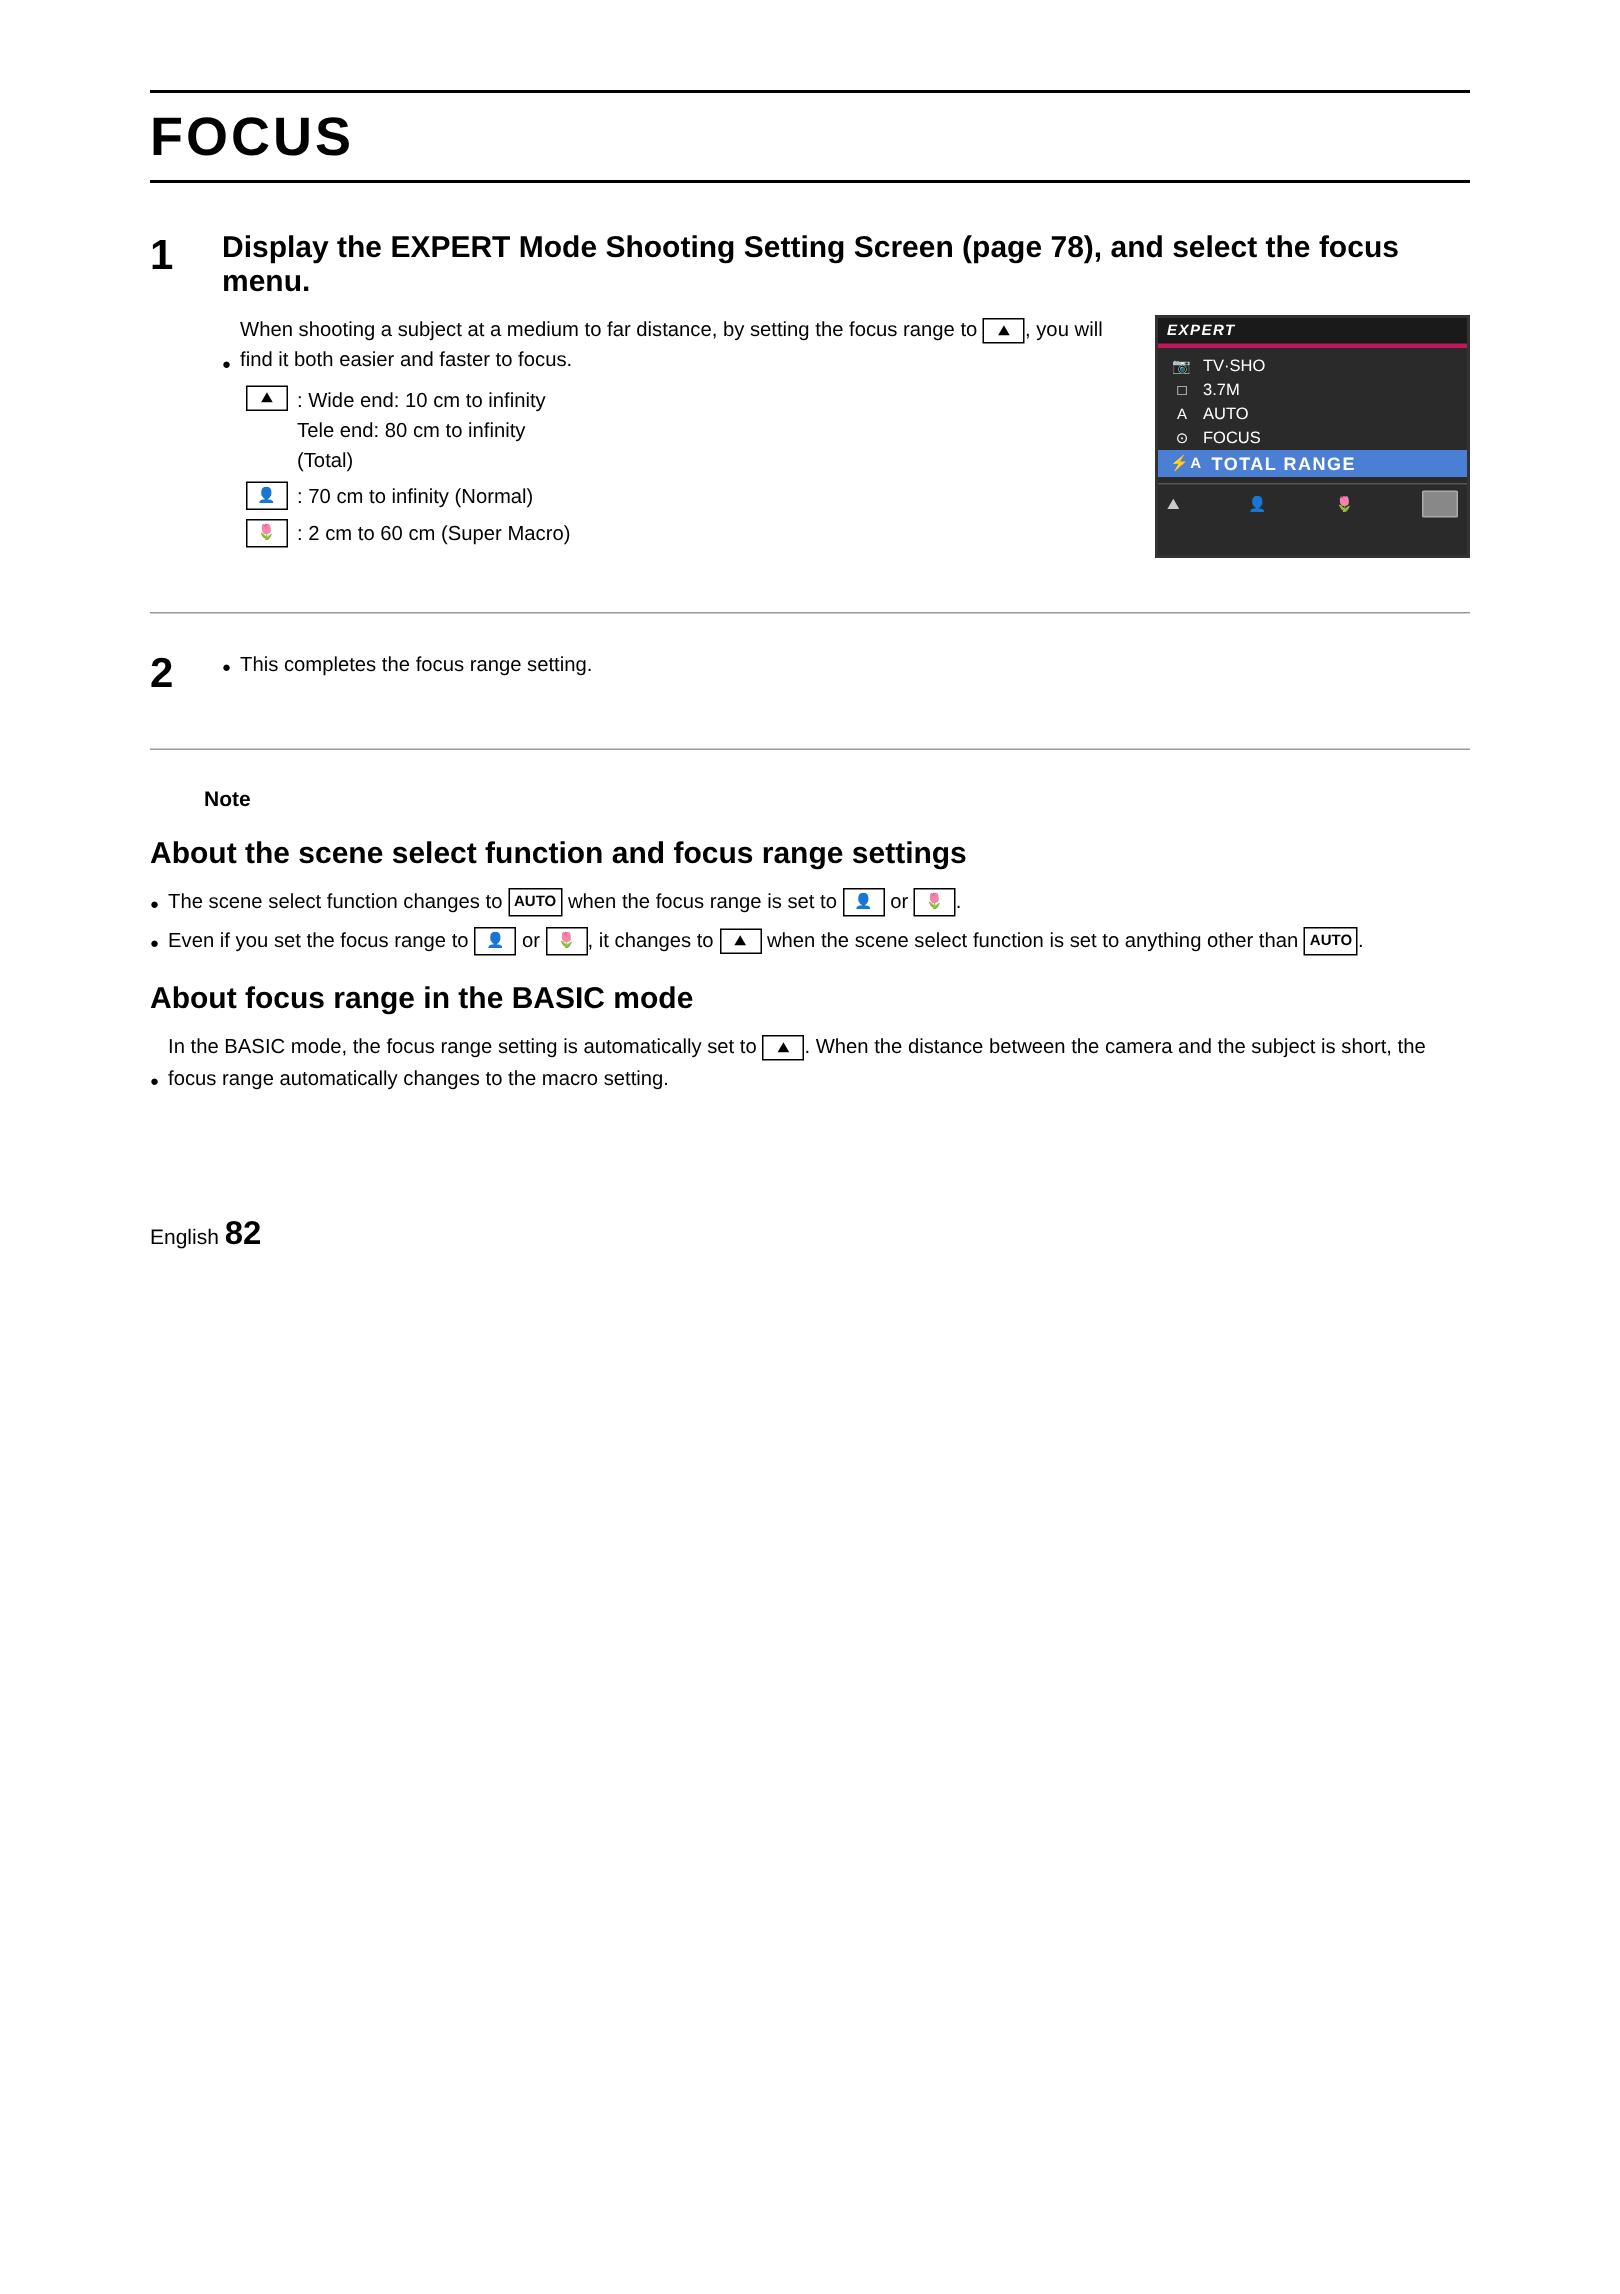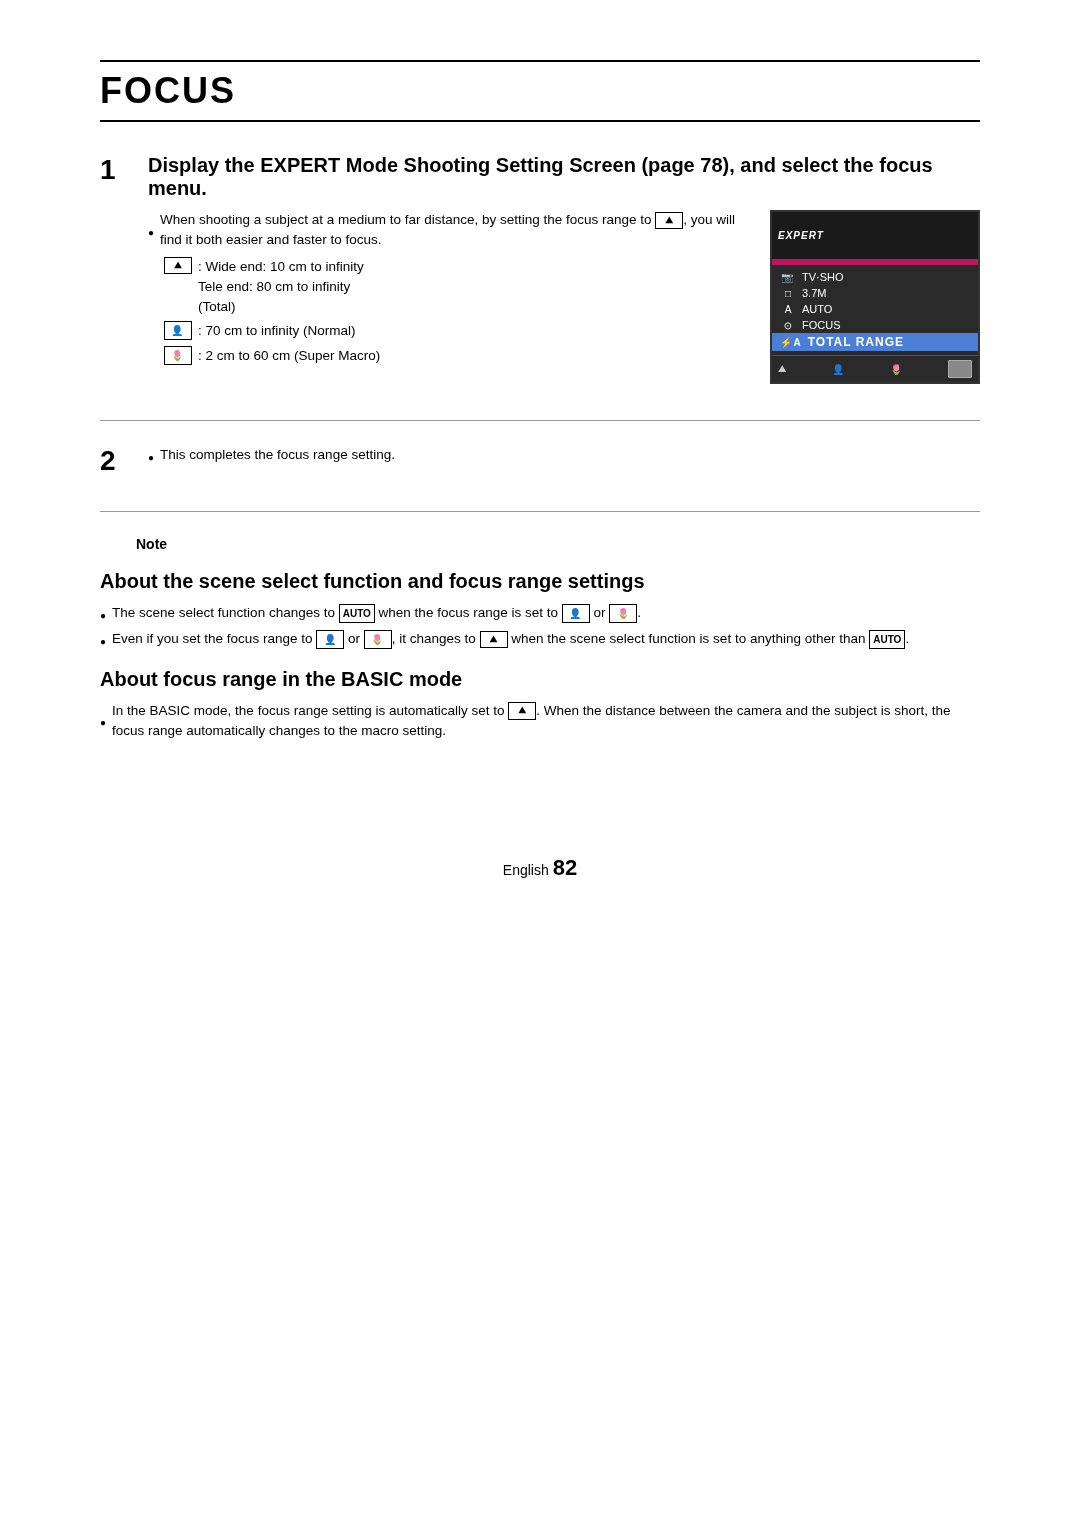--- a/index.html
+++ b/index.html
@@ -68,21 +68,21 @@
     }
 
     .bullet-list {
       list-style: none;
       padding: 0;
       margin: 0;
     }
 
     .bullet-list li {
       display: flex;
-      align-items: center;
+      align-items: flex-end;
       gap: 6px;
       margin-bottom: 6px;
       font-size: 13.5px;
       line-height: 1.5;
     }
 
     .bullet-list li::before {
       content: "●";
       font-size: 10px;
       margin-top: 4px;
@@ -132,24 +132,24 @@
       overflow: hidden;
       font-family: Arial, sans-serif;
     }
 
     .cam-header {
       background: #1a1a1a;
       color: #ffffff;
       font-size: 10px;
       font-weight: 700;
       font-style: italic;
-      padding: 18px 6px;
+      padding: 3px 6px;
       letter-spacing: 1px;
       text-transform: uppercase;
-      border-bottom: 6px solid #be185d;
+      border-bottom: 3px solid #be185d;
     }
 
     .cam-body {
       padding: 4px 0;
     }
 
     .cam-row {
       display: flex;
       align-items: center;
       padding: 2px 8px;
@@ -207,22 +207,22 @@
     }
 
     .section-subtitle {
       font-weight: 700;
       font-size: 20px;
       margin-bottom: 10px;
       margin-top: 18px;
     }
 
     .footer-page {
-      text-align: center;
-      margin-top: 114px;
+      text-align: left;
+      margin-top: 80px;
       font-size: 14px;
     }
 
     .footer-page .page-num {
       font-size: 22px;
       font-weight: 900;
     }
   </style>
 </head>
 <body>

